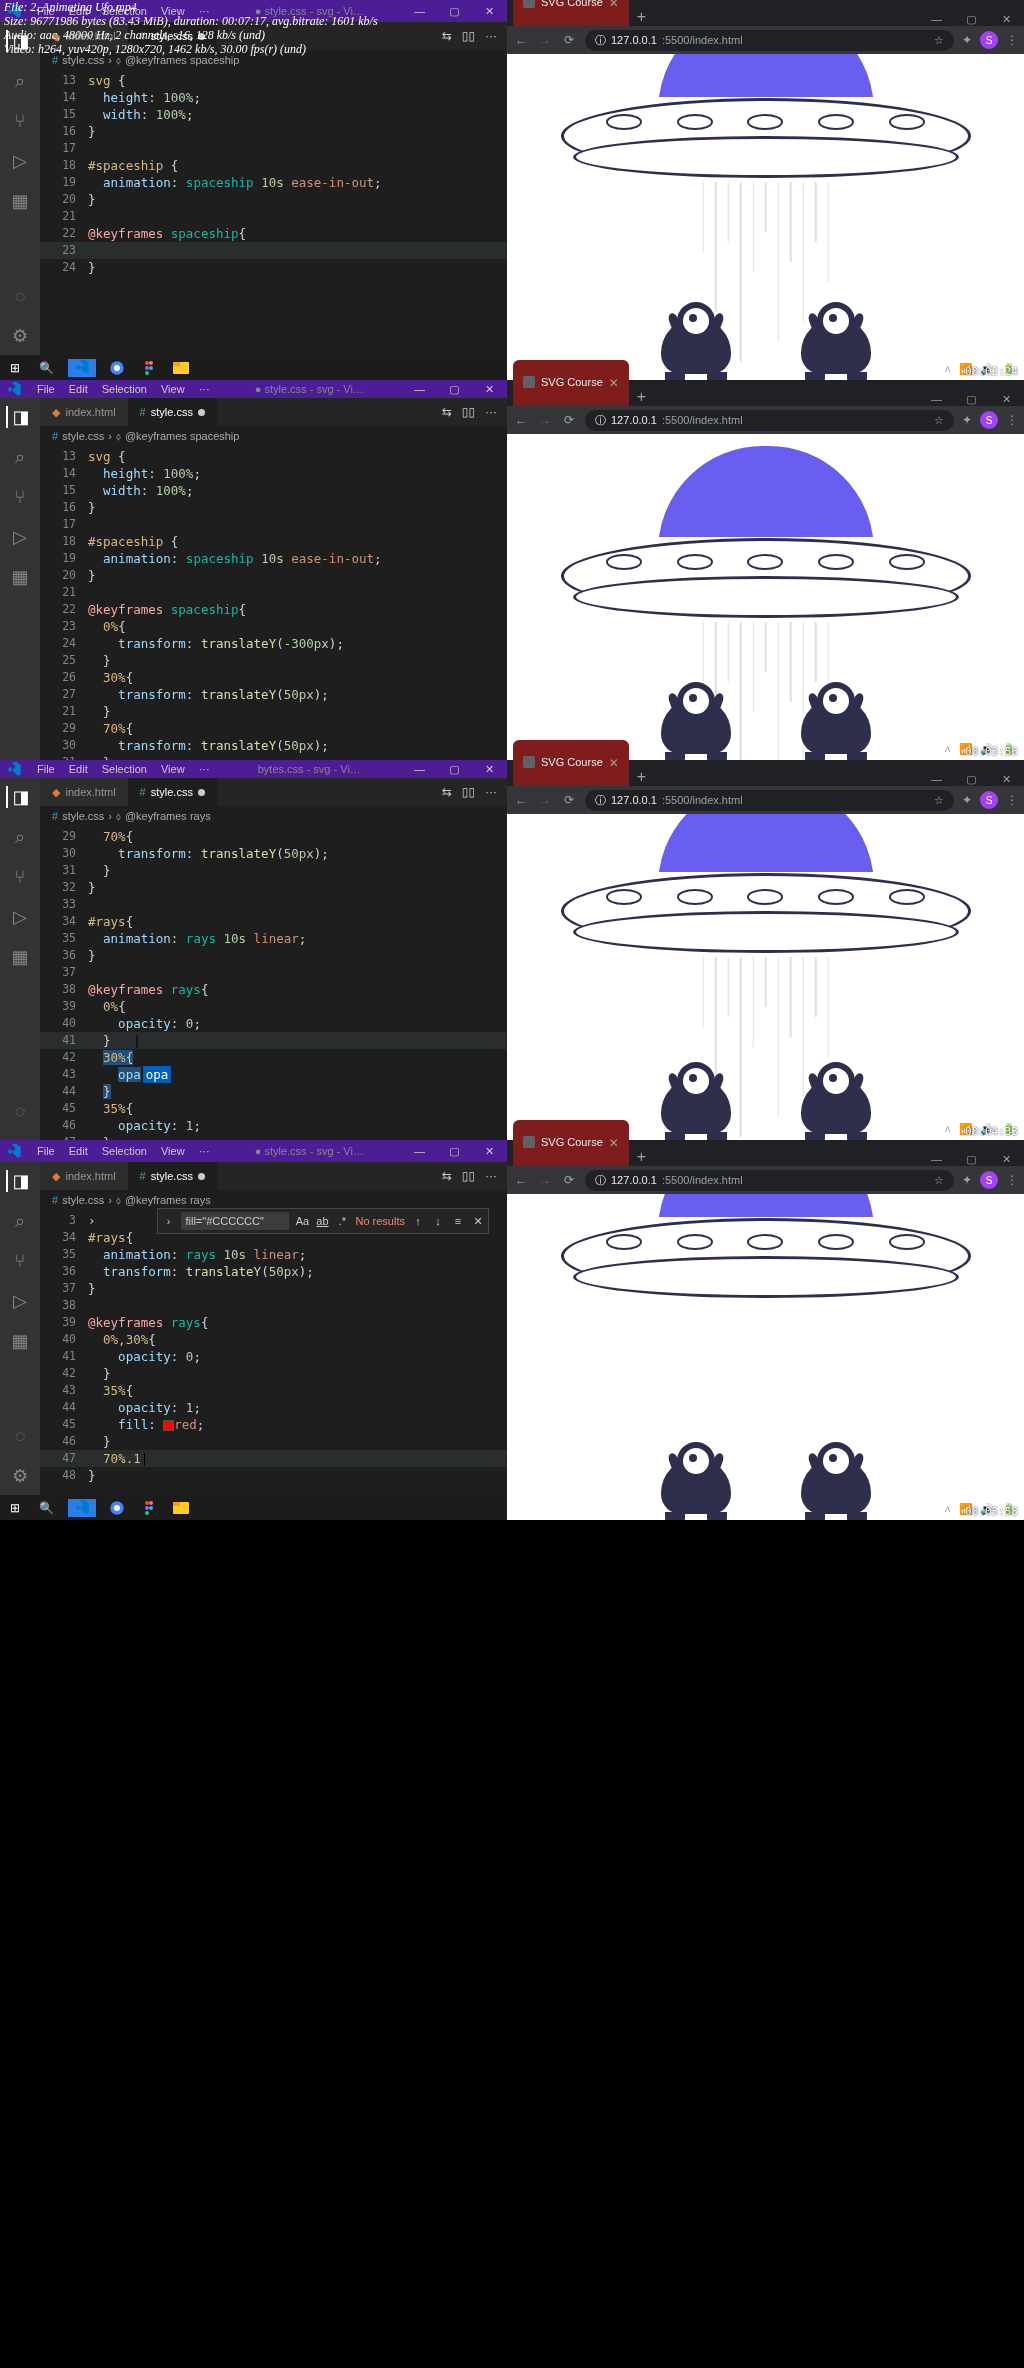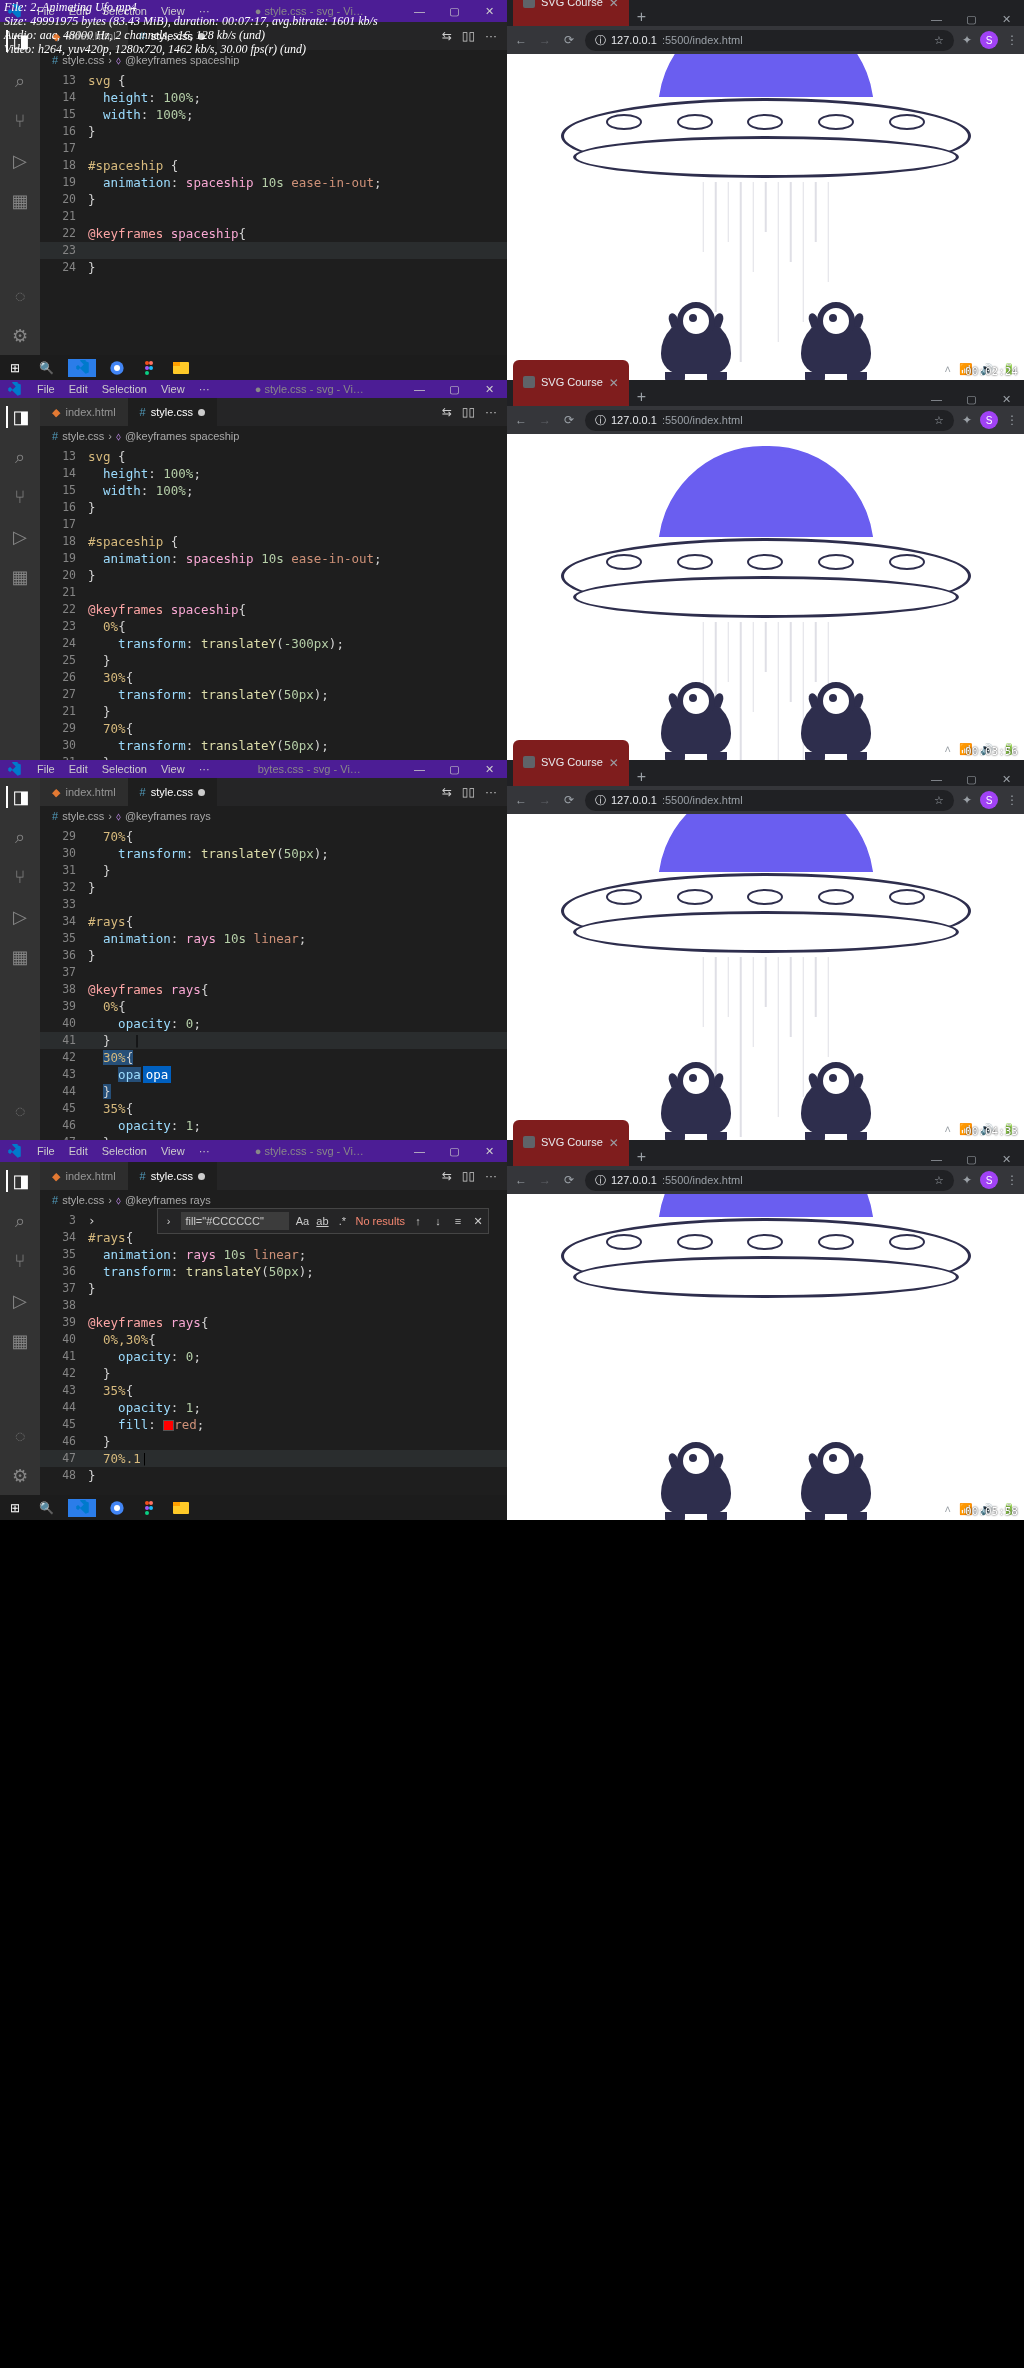--- a/index.html
+++ b/index.html
@@ -40,21 +40,21 @@
   .code { flex:1; font-family: Consolas, monospace; font-size:12.5px; line-height:17px; padding:2px 0; }
   .code-line { display:flex; }
   .gutter { width:36px; text-align:right; color:#858585; padding-right:12px; font-size:11.5px; }
   .code-text { white-space:pre; }
   .c-sel { color:#d7ba7d; }
   .c-prop { color:#9cdcfe; }
   .c-punc { color:#d4d4d4; }
   .c-val { color:#ce9178; }
   .c-num { color:#b5cea8; }
   .c-kw  { color:#fca5a5; }
-  .c-name{ color:#f9a8d4; }
+  .c-name{ color:#14b8a6; }
   .c-fn  { color:#dcdcaa; }
   .hl-line { background:#2a2d2e; }
   .sel-bg { background:#264f78; }
   .suggest { display:inline-block; background:#0060c0; color:#fff; padding:0 3px; margin-left:2px; }
 
   .find-widget { position:absolute; top:46px; right:18px; height:22px; background:#252526; border:1px solid #454545; display:flex; align-items:center; font-size:11px; color:#ccc; padding:1px 3px; gap:6px; }
   .find-widget input { background:#3c3c3c; border:1px solid #3c3c3c; color:#ccc; font-size:11px; height:16px; width:100px; padding:0 3px; }
   .find-widget .no-results { color:#f48771; }
   .find-widget .fi { width:14px; text-align:center; }
 
@@ -106,21 +106,21 @@
 
   .frame+.frame { margin-top:0; }
   .chrome-tabs .win-controls-chrome { margin-left:auto; display:flex; }
   .chrome-tabs .win-controls-chrome span { width:35px; text-align:center; color:#9aa0a6; font-size:11px; }
 </style>
 </head>
 <body>
 
 <div class="overlay-info">
   <div>File: 2. Animating Ufo.mp4</div>
-  <div>Size: 49991975 bytes (83.43 MiB), duration: 00:07:17, avg.bitrate: 1601 kb/s</div>
+  <div>Size: 96771986 bytes (83.43 MiB), duration: 00:07:17, avg.bitrate: 1601 kb/s</div>
   <div>Audio: aac, 48000 Hz, 2 channels, s16, 128 kb/s (und)</div>
   <div>Video: h264, yuv420p, 1280x720, 1462 kb/s, 30.00 fps(r) (und)</div>
 </div>
 
 <div class="stack" id="stack">
   <div class="frame" style="height:380px">
     <div class="vscode">
       <div class="titlebar">
         <div class="left">
           <span class="vs-icon">

